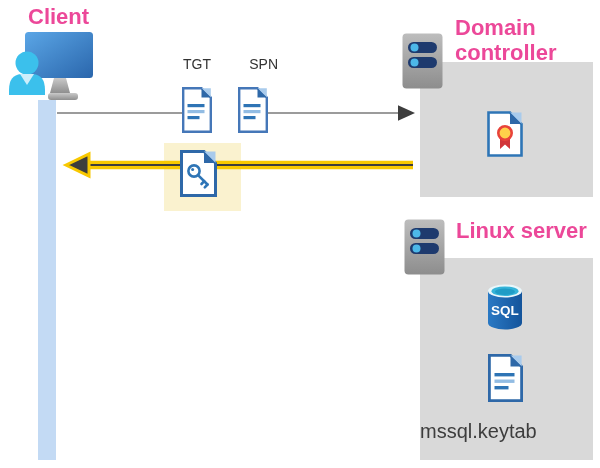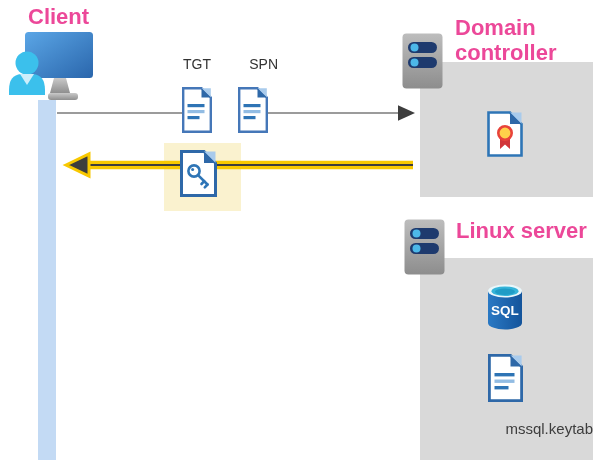--- a/index.html
+++ b/index.html
@@ -3,21 +3,21 @@
 <meta charset="utf-8">
 <style>
   html,body{margin:0;padding:0;background:#ffffff;}
   .canvas{
     position:relative;width:600px;height:468px;background:#ffffff;overflow:hidden;
     font-family:"Liberation Sans","DejaVu Sans",sans-serif;
   }
   .abs{position:absolute;}
   .title{font-weight:700;font-size:22px;color:#ec4899;line-height:25px;}
   .small-label{font-size:14px;color:#333333;}
-  .file-label{font-size:15px;color:#3d3d3d;text-align:right;}
+  .file-label{font-size:20px;color:#3d3d3d;text-align:left;}
   .panel{background:#d9d9d9;z-index:1;}
   .highlight{background:#faf2cf;z-index:1;}
   .lifeline{background:#c3daf4;z-index:1;}
   .z2{z-index:2;}
   .z3{z-index:3;}
   svg{display:block;}
 </style>
 </head>
 <body>
 

